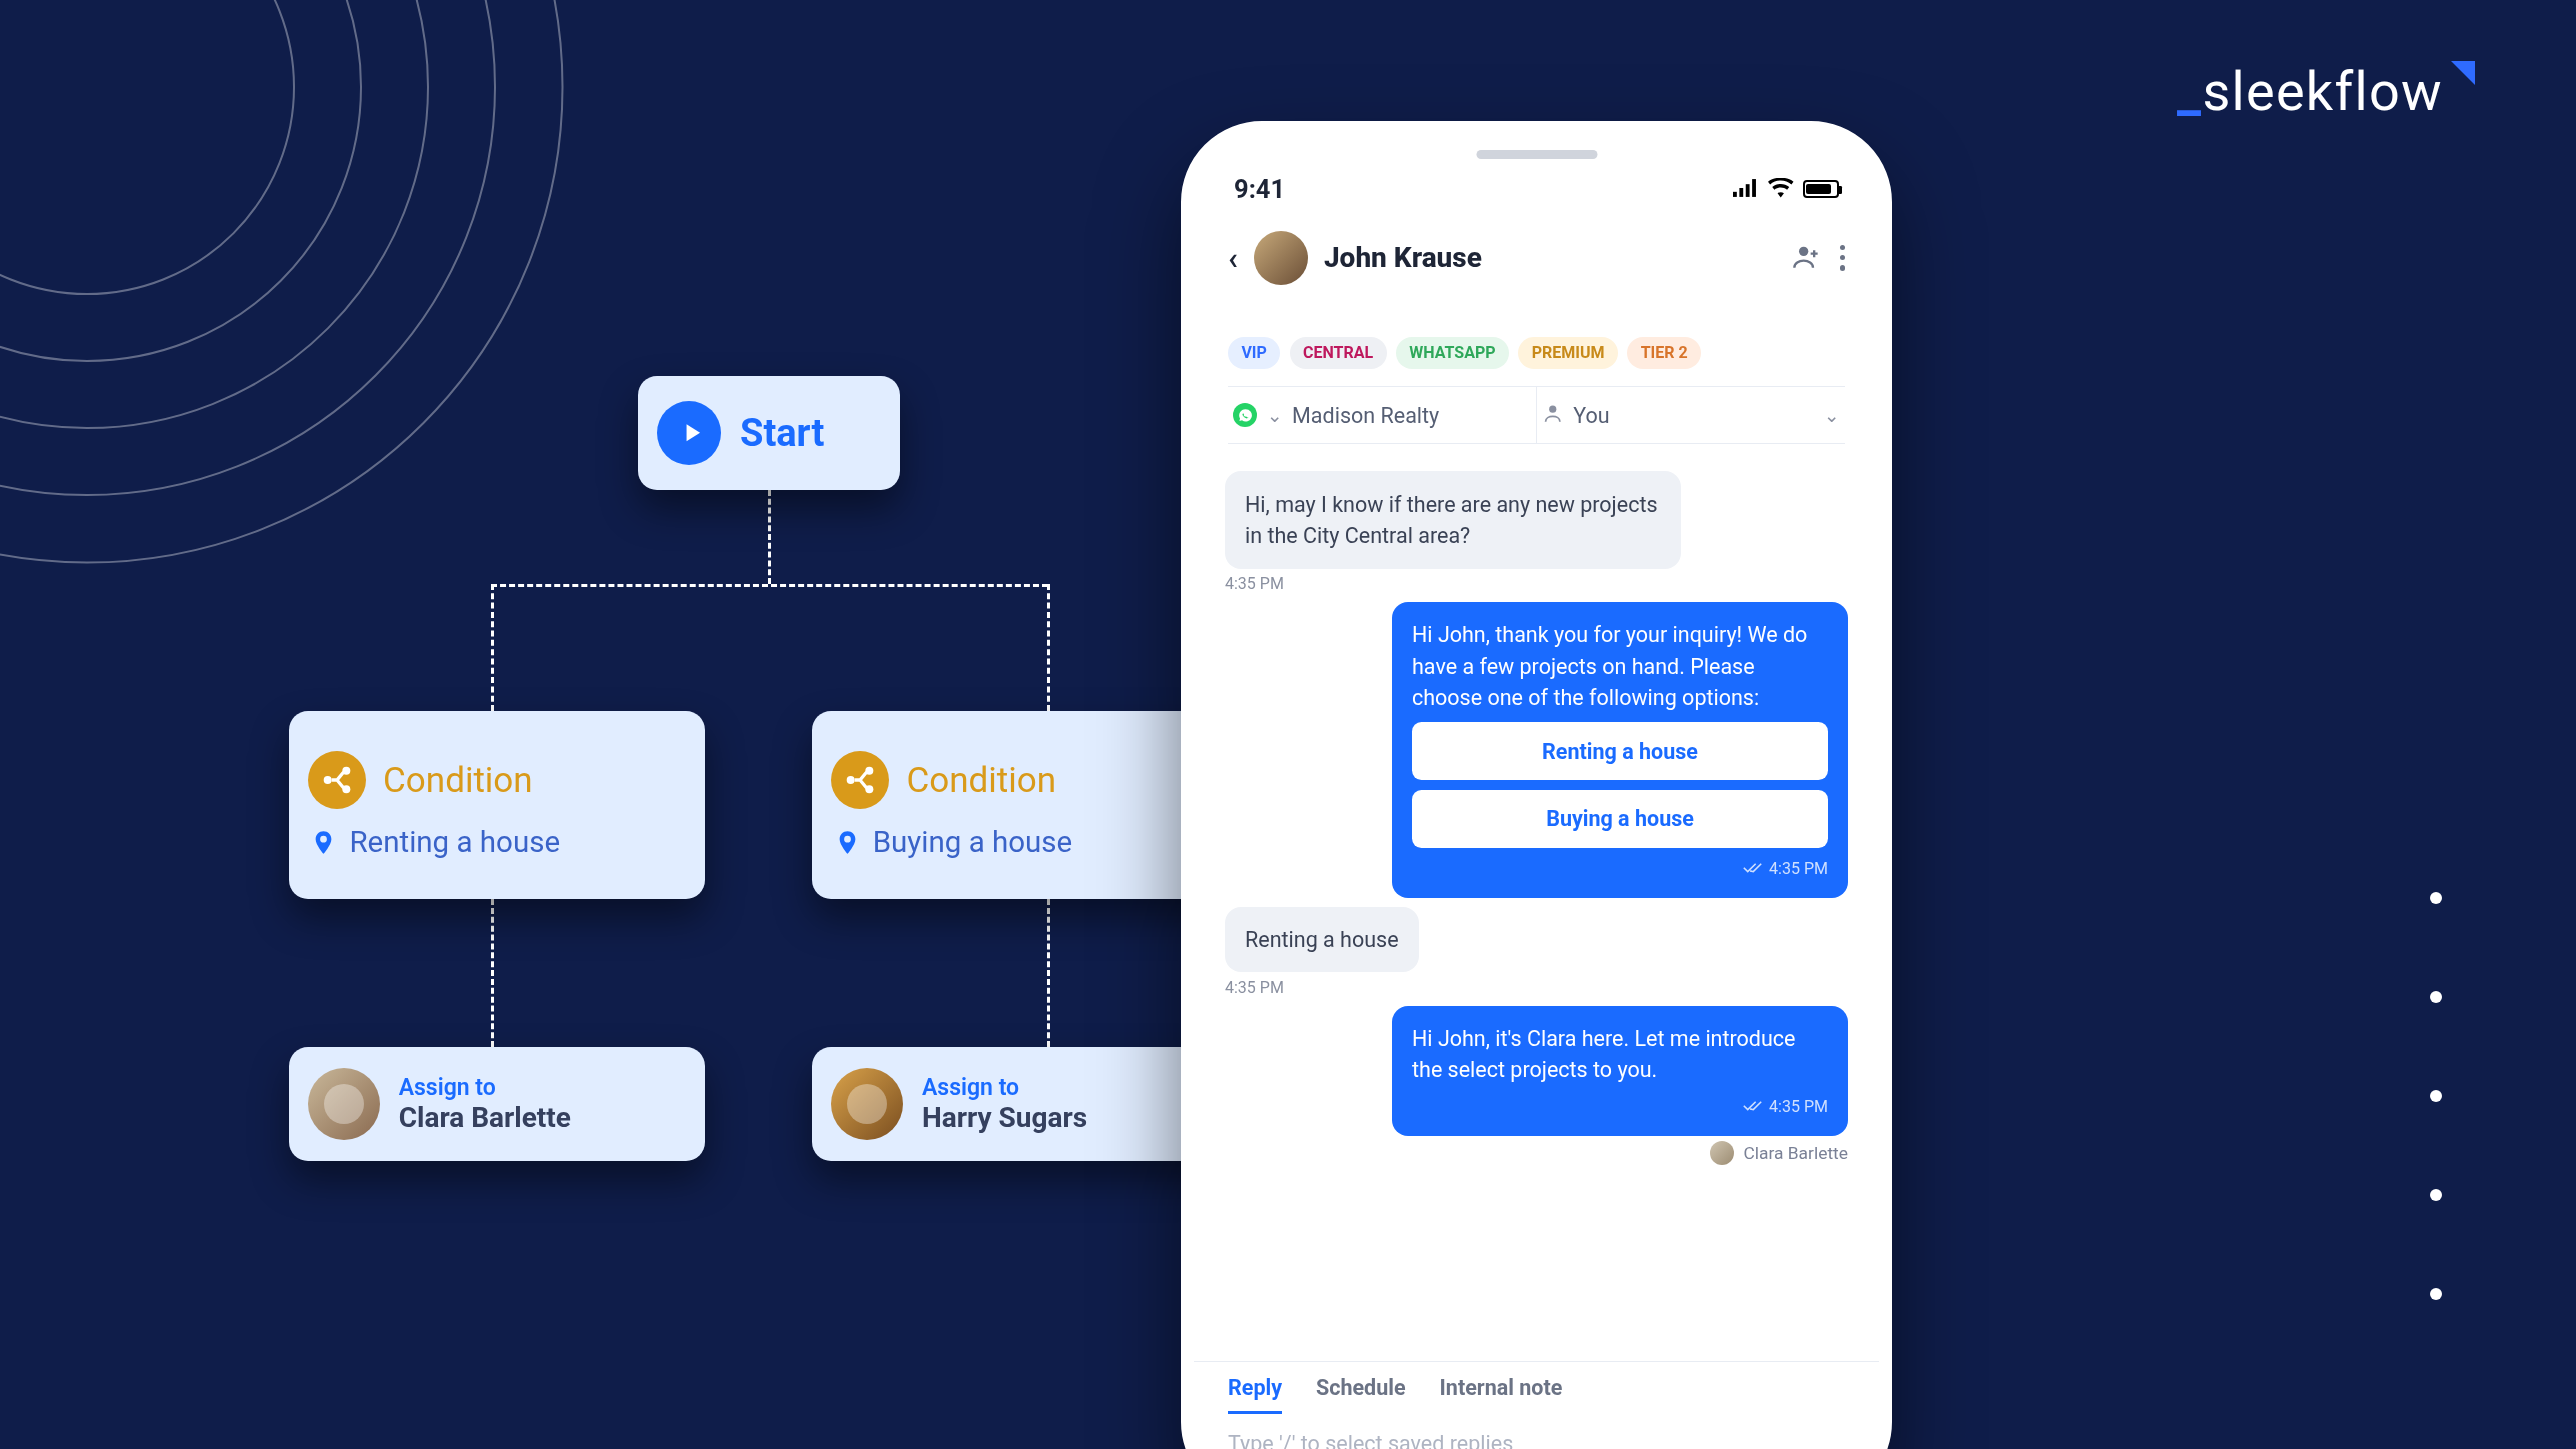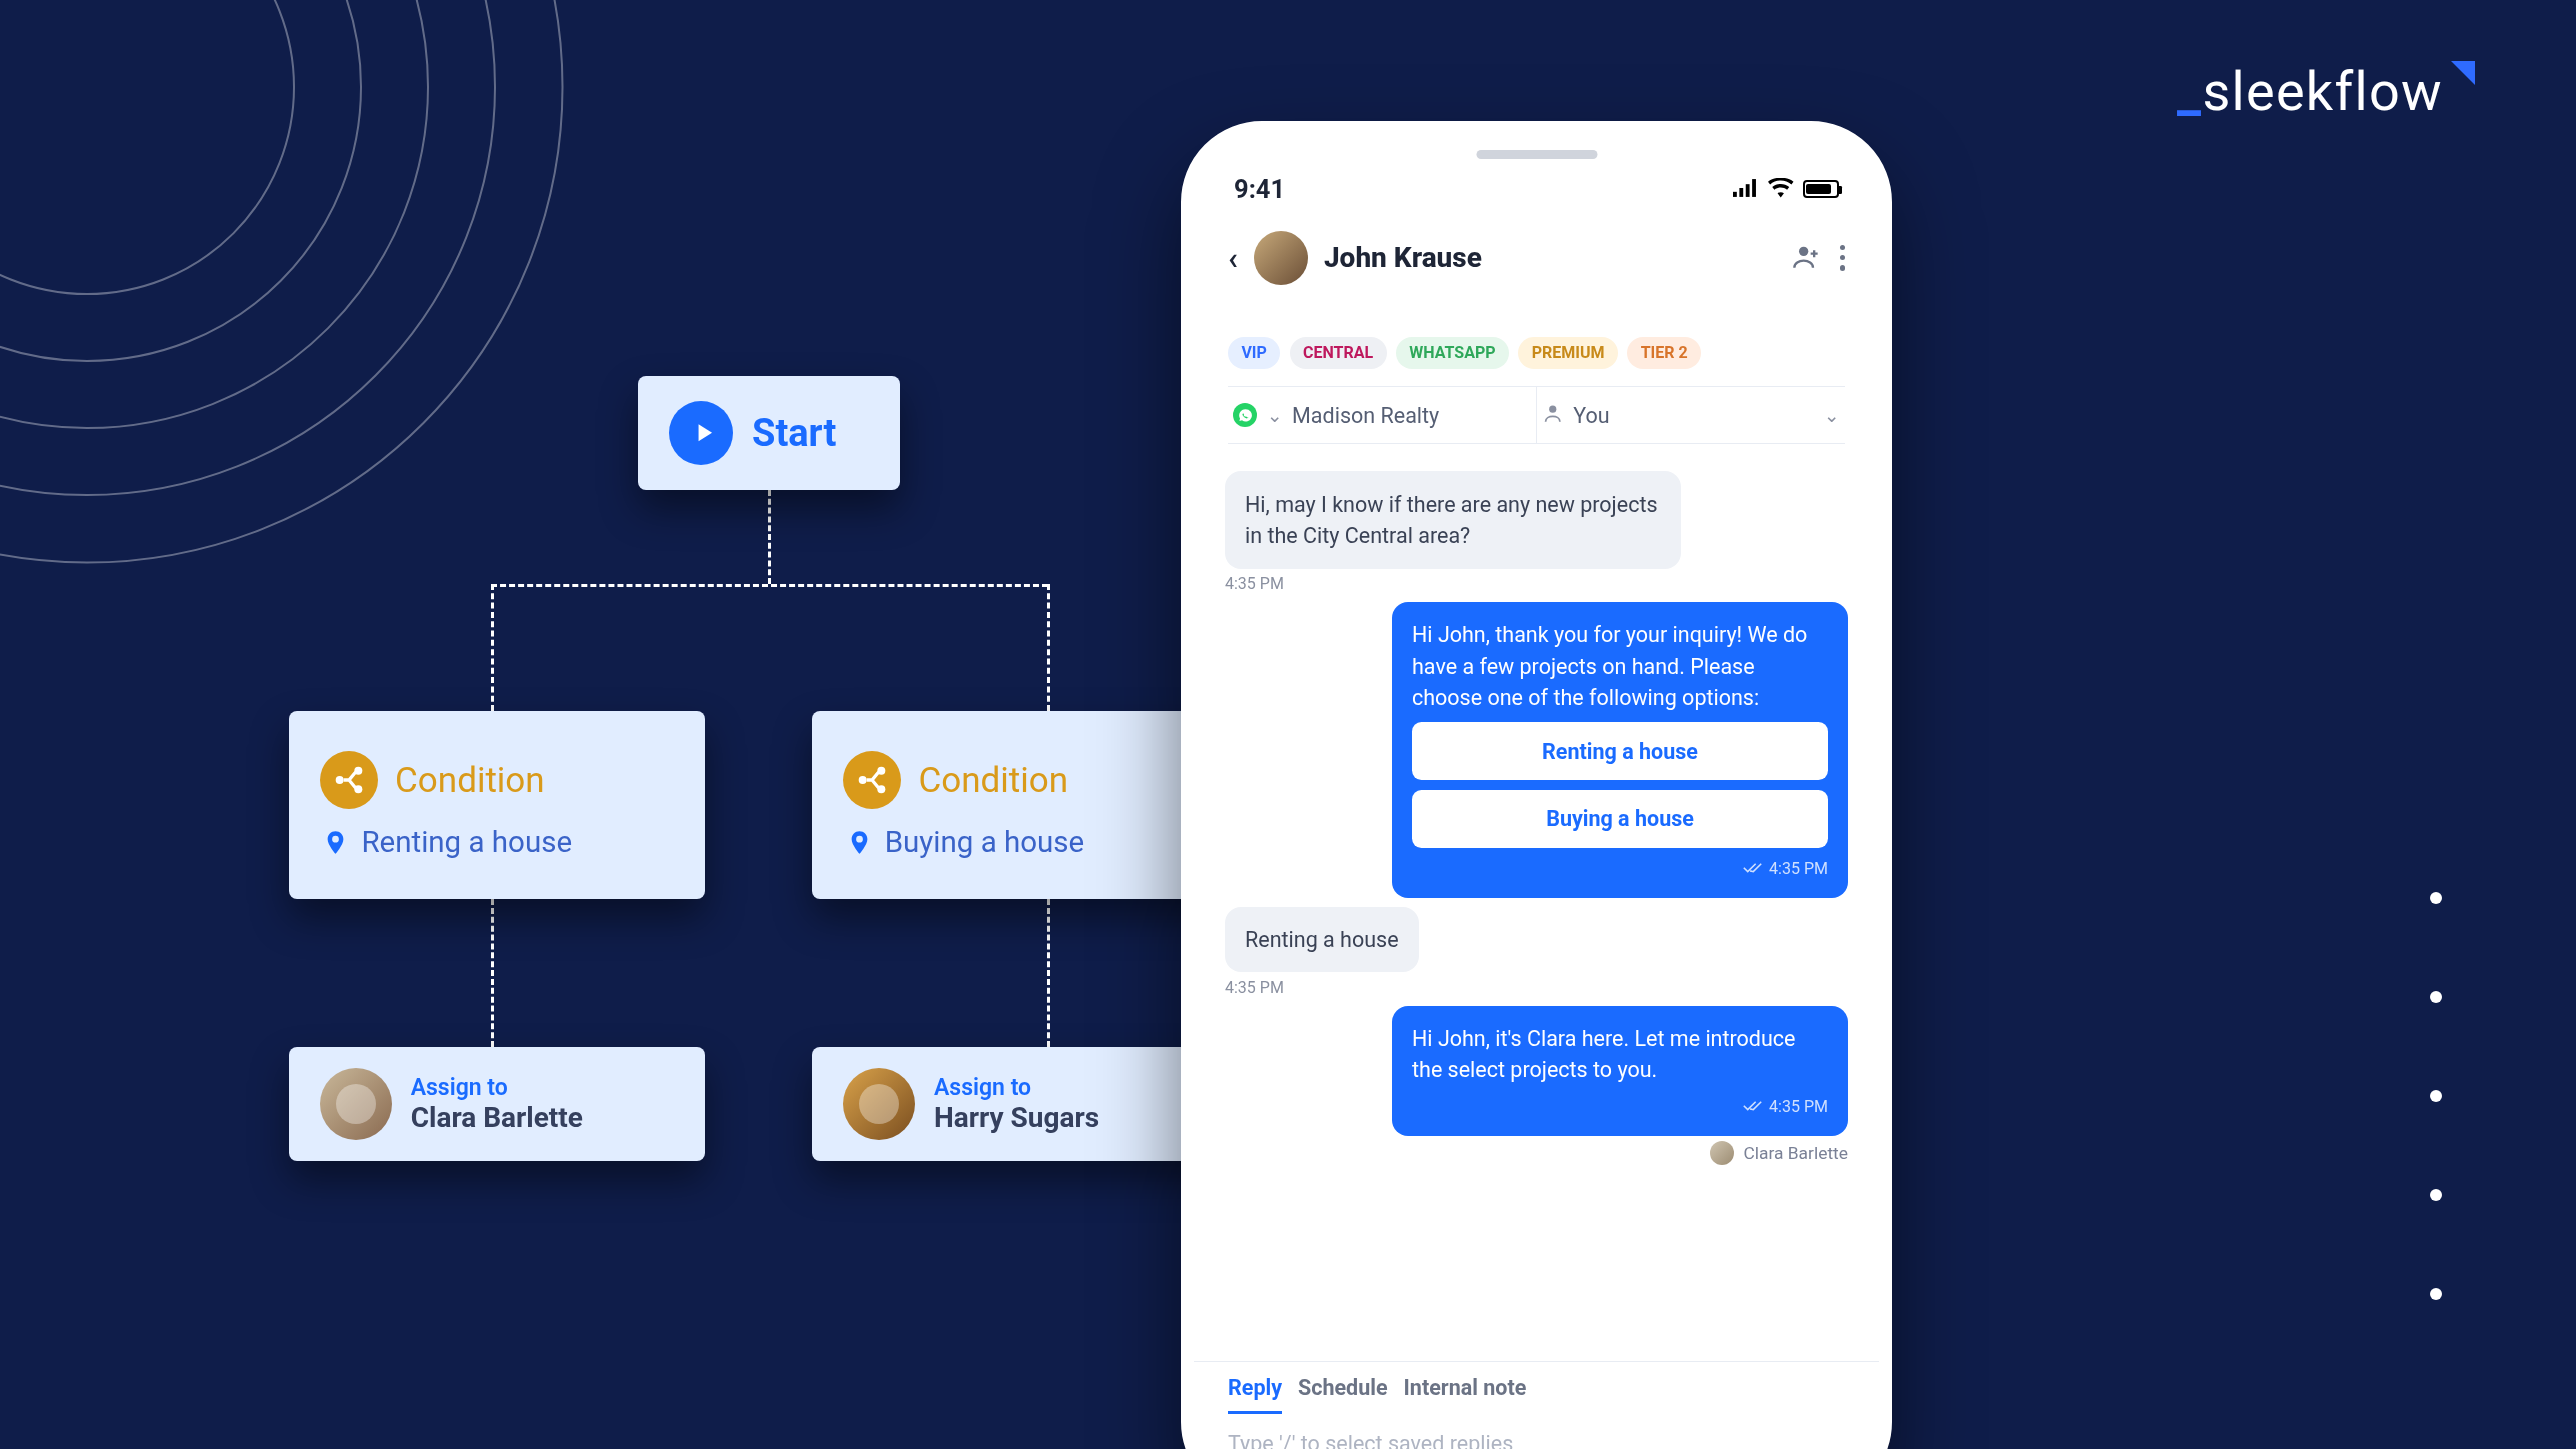--- a/index.html
+++ b/index.html
@@ -63,23 +63,23 @@
 
   
   .flow {
     position: absolute;
     left: 282px; top: 376px;
     width: 1006px; height: 885px;
   }
   .node {
     position: absolute;
     background: #e1edff;
-    border-radius: 8px;
+    border-radius: 19px;
     box-shadow: 0 19px 38px rgba(0,0,0,0.45);
-    padding: 23px 31px;
+    padding: 23px 19px;
   }
   .start-node {
     left: 356px; top: 0; width: 262px; height: 114px;
     display: flex; align-items: center; gap: 19px;
   }
   .play-circle {
     width: 64px; height: 64px; border-radius: 50%; background: #1a6bff;
     display: flex; align-items: center; justify-content: center;
   }
   .play-circle svg { width: 29.5px; height: 29.5px; fill: #fff; transform: translateX(2.7px); }
@@ -185,21 +185,21 @@
   .bubble.out { background:#1a6bff; color:#fff; align-self:flex-end;}
   .time-below { font-size:16px; color:#8a90a0; margin-top:5.4px; }
   .in-wrap { align-self:flex-start; display:flex; flex-direction:column; }
   .out .time-in { display:flex; justify-content:flex-end; align-items:center; gap:6.7px; margin-top:9.4px; font-size:16px; color:#cfe0ff;}
   .out .time-in svg{ width:19px;height:13.4px; fill:#cfe0ff;}
   .opt-btn { background:#fff; color:#1a6bff; font-weight:700; text-align:center; padding:13.4px; border-radius:9.4px; margin-top:9.4px; cursor:pointer;}
   .sender-line { align-self:flex-end; display:flex; align-items:center; gap:9.4px; color:#7a8196; font-size:17.4px; margin-top:-4px;}
   .sender-av{ width:24px;height:24px;border-radius:50%;background:linear-gradient(135deg,#d0c5b1,#9c8c72);}
 
   .composer { position:absolute; left:0; right:0; bottom:0; border-top:1.3px solid #e8ecf3; padding: 13.4px 34px 34px;}
-  .tabs { display:flex; gap:16px; font-size:21.5px; font-weight:700; color:#6b7385;}
+  .tabs { display:flex; gap:34px; font-size:21.5px; font-weight:700; color:#6b7385;}
   .tabs .tab { padding-bottom:10.7px; cursor:pointer;}
   .tabs .tab.active{ color:#1a6bff; border-bottom:3.4px solid #1a6bff;}
   .placeholder{ margin-top:17.4px; color:#aeb4c2; font-size:21.5px;}
 </style>
 </head>
 <body>
 
 <div class="arcs">
   <div style="width:416px;height:416px"></div>
   <div style="width:550px;height:550px"></div>

